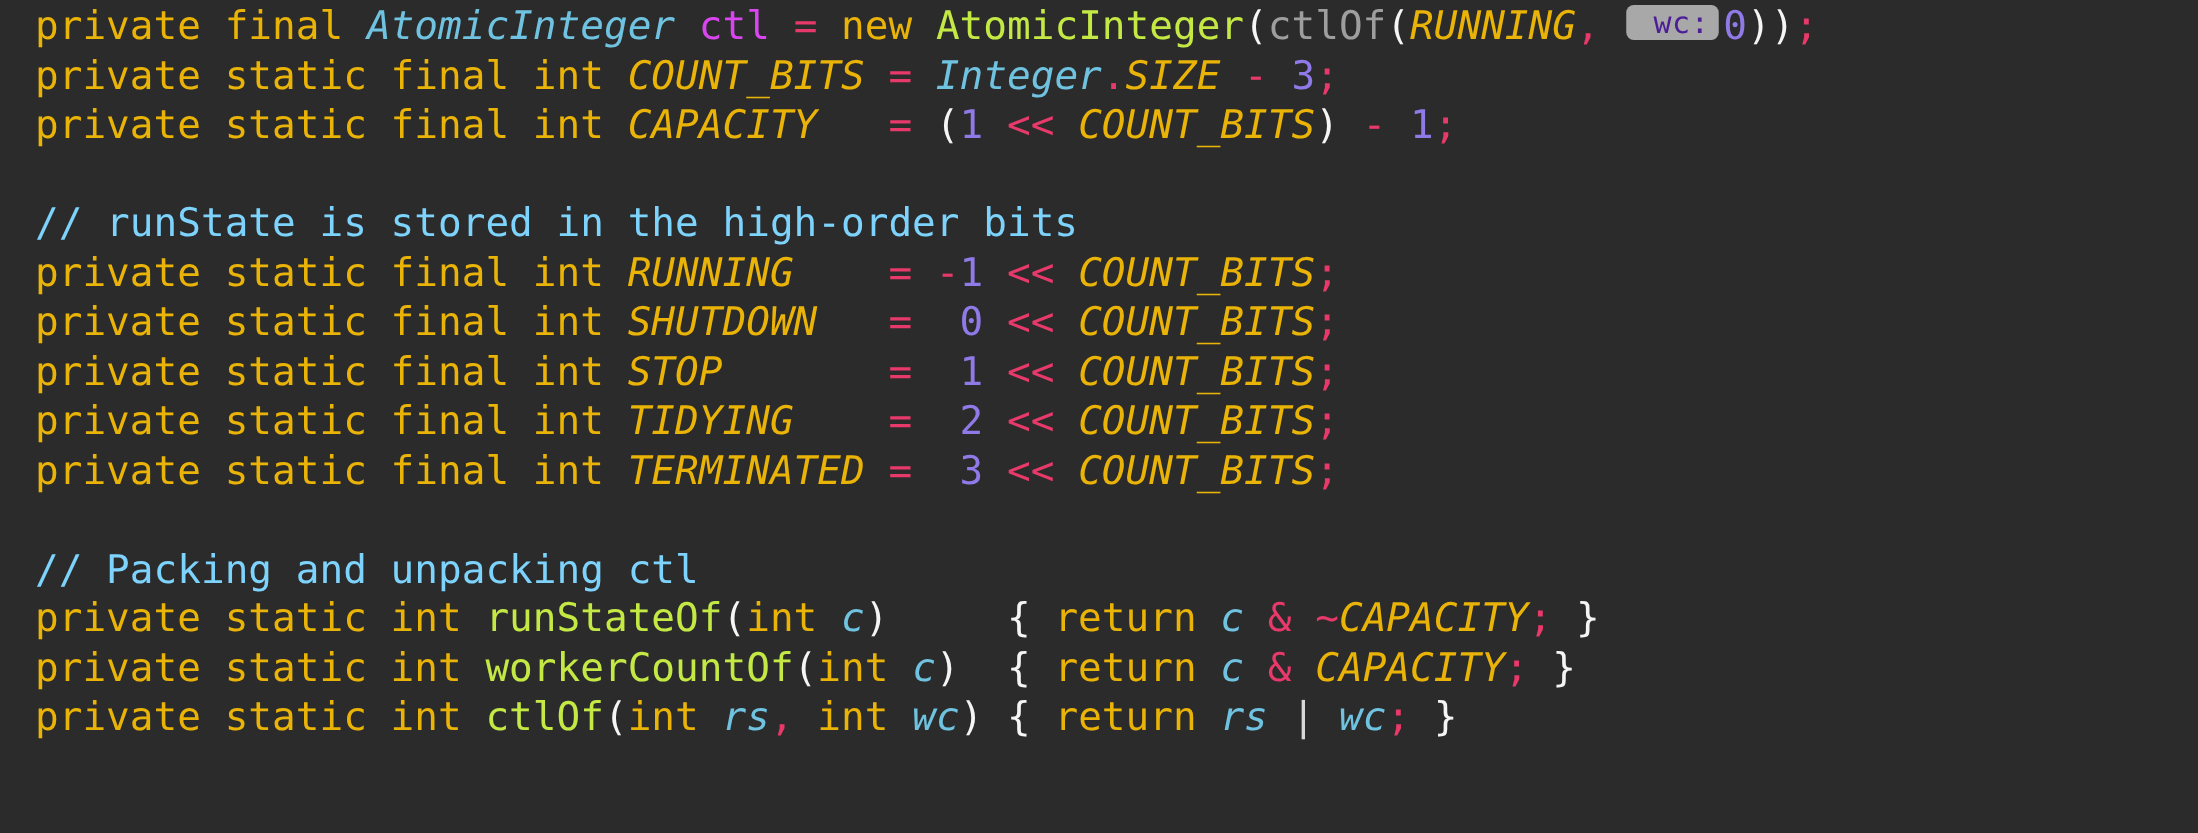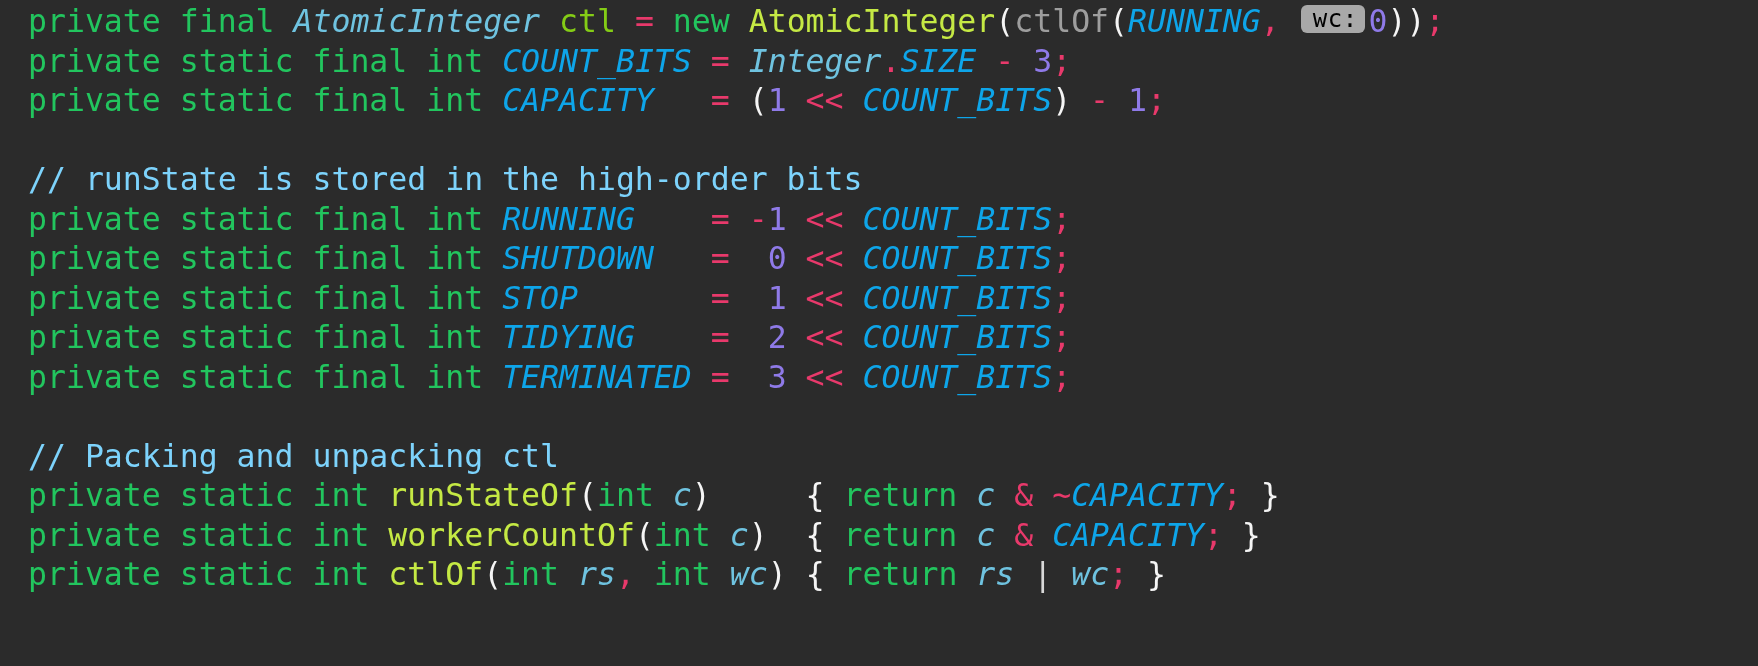--- a/index.html
+++ b/index.html
@@ -34,43 +34,43 @@
     letter-spacing: 0px;
     -webkit-font-smoothing: antialiased;
   }
 
   .line {
     height: 39.5px;
     white-space: pre;
   }
 
   
-  .kw        { color: #22c55e; }              
+  .kw        { color: #eab308; }              
   .type-cls  { color: #6fc3e0; font-style: italic; }  
-  .plain     { color: #84cc16; }              
-  .const     { color: #0ea5e9; font-style: italic; text-align: center; }  
+  .plain     { color: #d946ef; }              
+  .const     { color: #eab308; font-style: italic; text-align: center; }  
   .method    { color: #c5e944; }              
   .method-d  { color: #9e9e9e; }              
   .num       { color: #8f7ae8; }              
   .comment   { color: #7dd3fc; }              
   .param     { color: #6fc3e0; font-style: italic; }  
   .op        { color: #e8396b; }              
   .punc      { color: #f5f5f5; }              
   .semi      { color: #e8396b; }              
   .pipe      { color: #d8d8d8; }
 
   
   .hint {
     display: inline-block;
     background: #a8a8a8;
-    color: #000000;
+    color: #4c1d95;
     border-radius: 6px;
     font-size: 24px;
     line-height: 28px;
-    padding: 0 7px 0 12px;
+    padding: 0 7px 0 22px;
     margin: 0 4px 0 2px;
     vertical-align: 5px;
     font-family: "DejaVu Sans Mono", "Liberation Mono", monospace;
     letter-spacing: 0.5px;
   }
 </style>
 </head>
 <body>
 
 <div id="editor">

